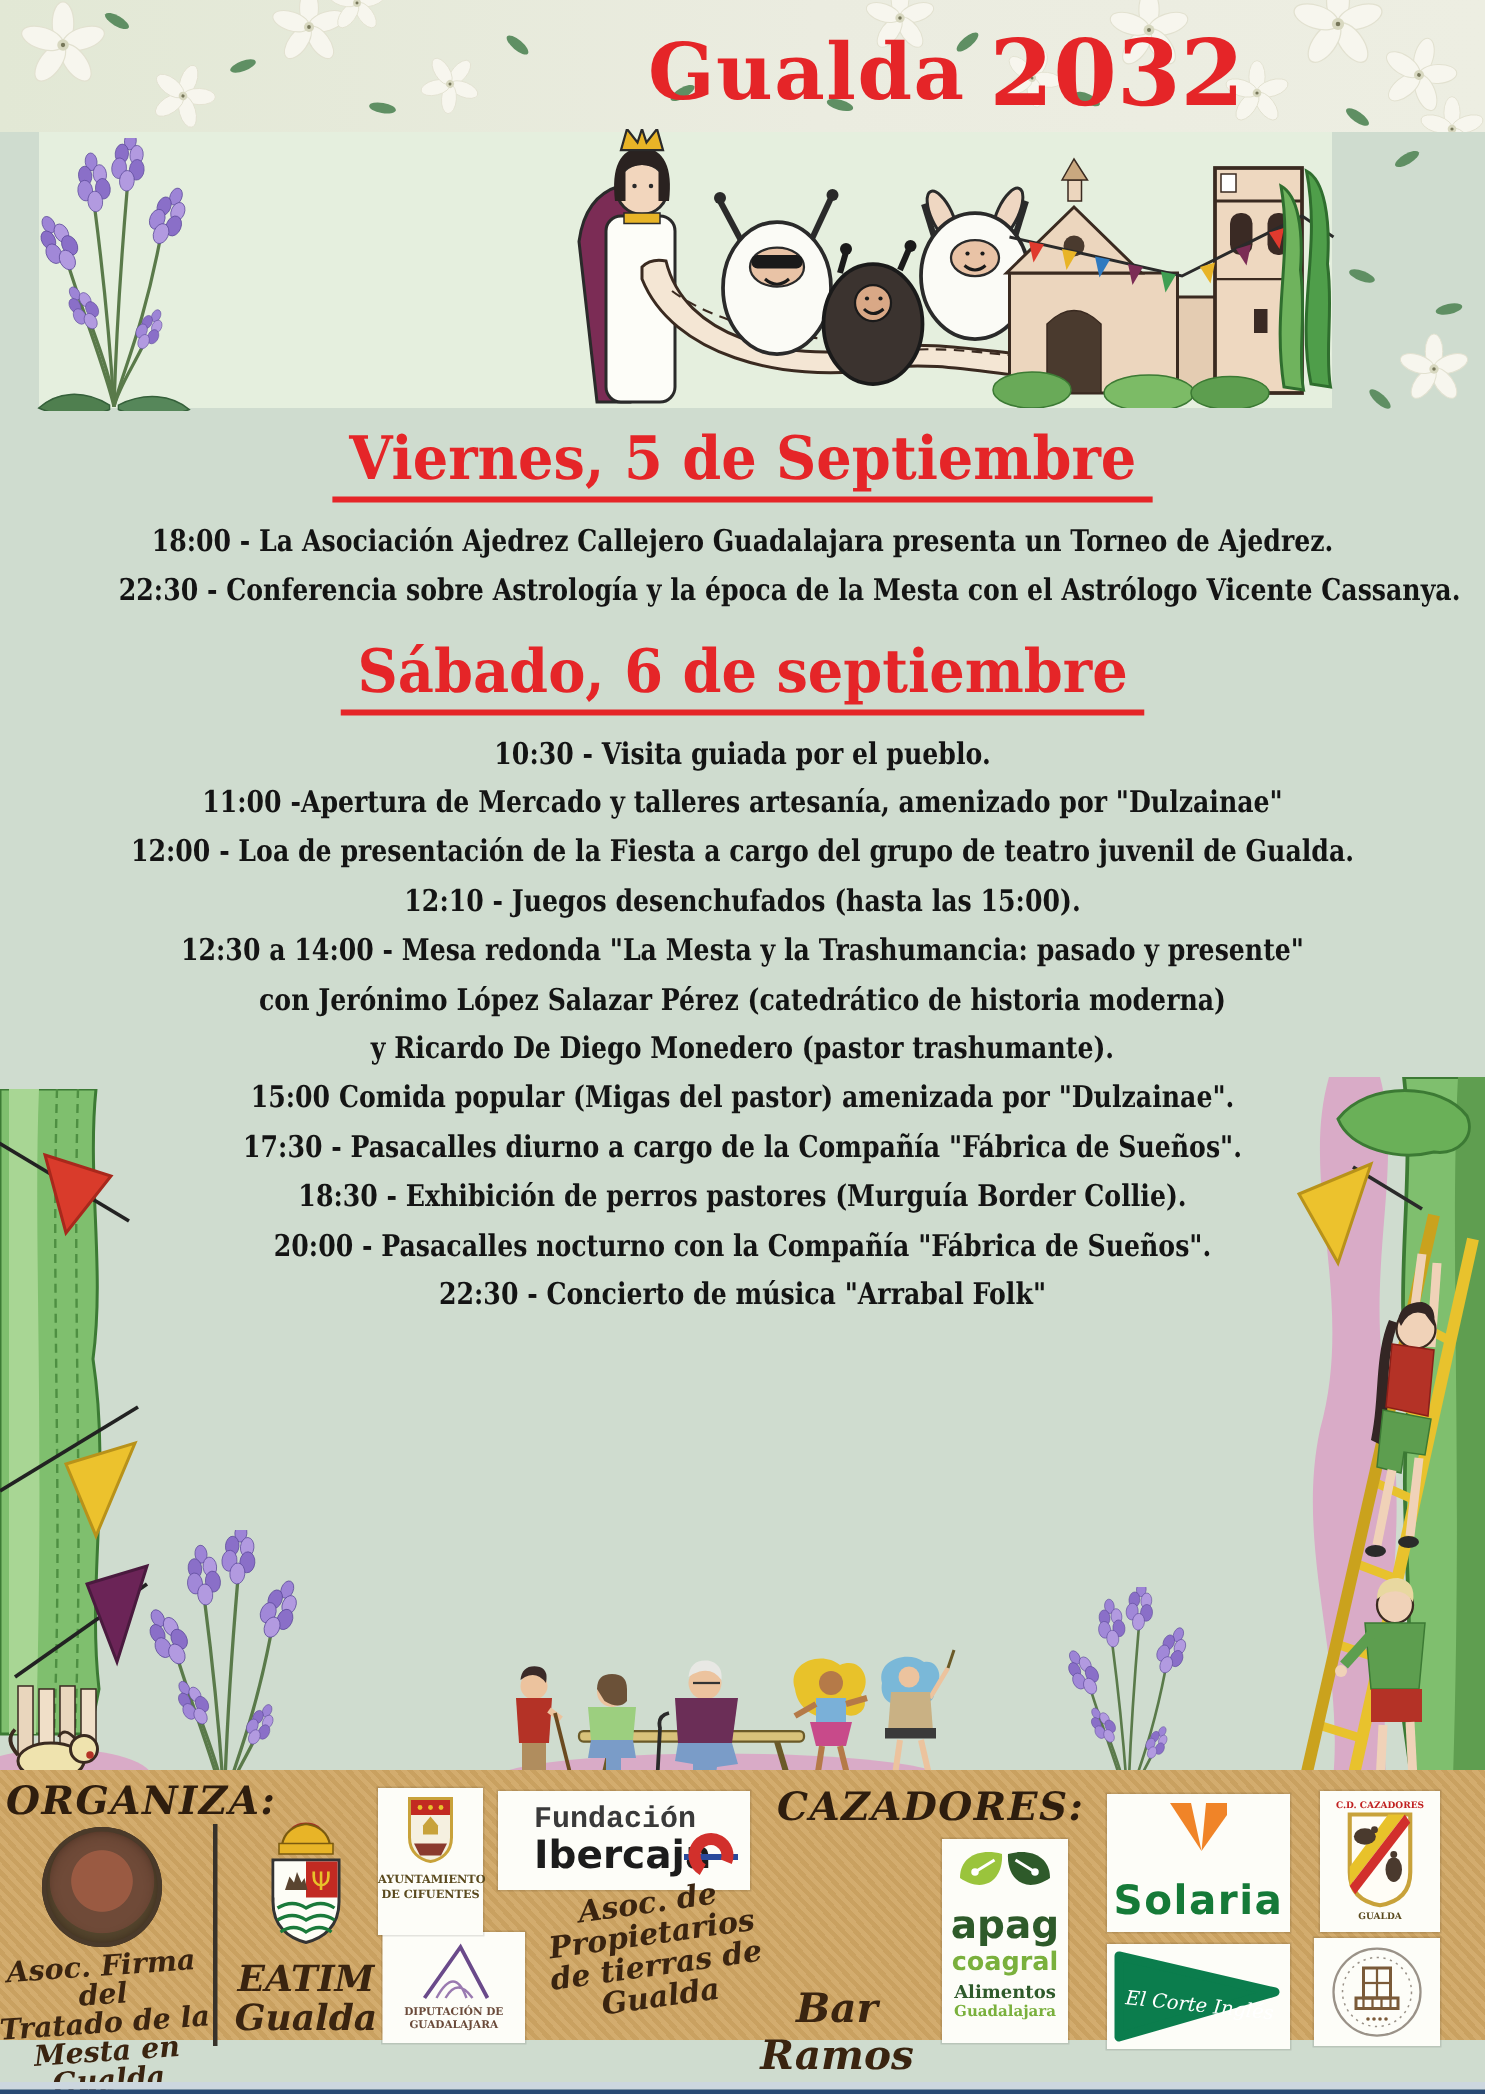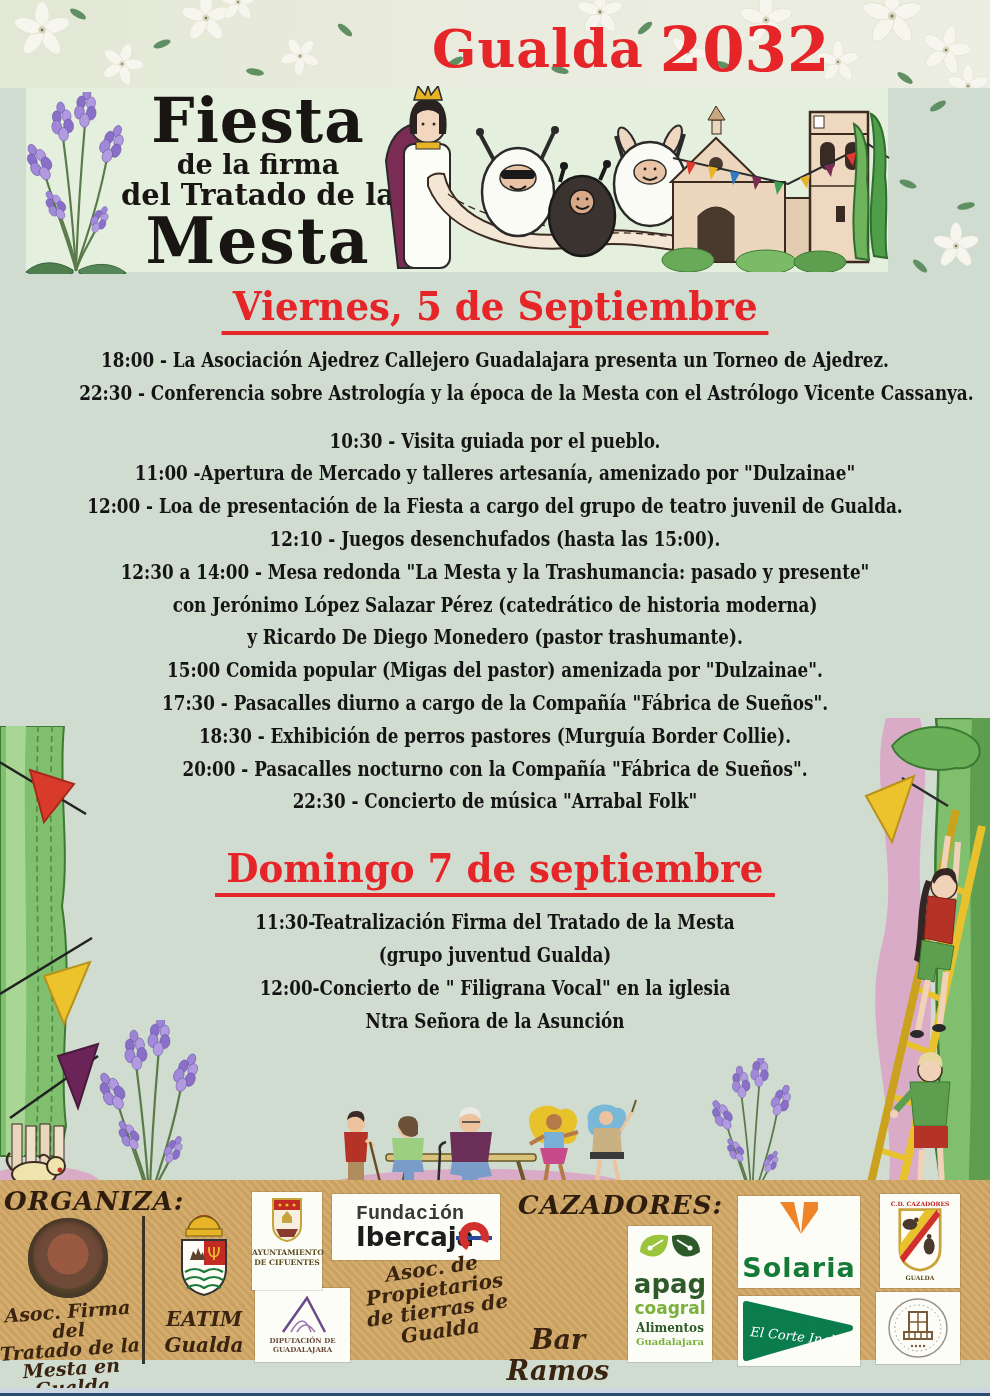--- a/index.html
+++ b/index.html
@@ -148,26 +148,20 @@
     <use href="#leafG" transform="translate(22,96) rotate(20)"></use>
     <use href="#leafG" transform="translate(80,118) rotate(-12)"></use>
     <use href="#leafG" transform="translate(34,178) rotate(42)"></use>
     <use href="#jas" transform="translate(70,158) scale(1.3)"></use>
   </svg>
 
   <div class="title">
     <span class="w">Gualda</span><span class="y">2032</span>
   </div>
 
-  <div class="fiesta-logo">
-    <div class="fl1">Fiesta</div>
-    <div class="fl2">de la firma</div>
-    <div class="fl3">del Tratado de la</div>
-    <div class="fl4">Mesta</div>
-  </div>
 
   <svg class="lav" style="left:20px;top:92px" width="112" height="182" viewBox="0 0 110 185">
       <use href="#lavender"></use>
     </svg>
 
   <svg class="header-illu" width="522" height="186" viewBox="0 0 522 186">
 
     <path d="M30,182 L18,75 Q22,45 45,38 L58,48 L52,182 Z" fill="#7b2c55" stroke="#2a2a2a" stroke-width="2"></path>
     <rect x="36" y="58" width="46" height="124" rx="10" fill="#fdfdf8" stroke="#2a2a2a" stroke-width="2"></rect>
     <circle cx="60" cy="40" r="17" fill="#f2d6bd" stroke="#2a2a2a" stroke-width="2"></circle>
@@ -241,39 +235,33 @@
     <path d="M506,170 C496,120 513,80 503,28 C515,34 519,60 517,90 C521,120 515,150 519,172 Z" fill="#4f9e4a" stroke="#2f6e2e" stroke-width="2"></path>
   </svg>
 
   <div class="content">
     <div class="day">
       <div class="day-heading-row"><span class="day-heading">Viernes, 5 de Septiembre</span></div>
       <div class="ev">18:00 - La Asociación Ajedrez Callejero Guadalajara presenta un Torneo de Ajedrez.</div>
       <div class="ev">22:30 - Conferencia sobre Astrología y la época de la Mesta con el Astrólogo Vicente Cassanya.</div>
     </div>
     <div class="day day-sab">
+      <div class="day-heading-row"><span class="day-heading">Sábado, 6 de septiembre</span></div>
       <div class="ev">10:30 - Visita guiada por el pueblo.</div>
       <div class="ev">11:00 -Apertura de Mercado y talleres artesanía, amenizado por "Dulzainae"</div>
       <div class="ev">12:00 - Loa de presentación de la Fiesta a cargo del grupo de teatro juvenil de Gualda.</div>
       <div class="ev">12:10 - Juegos desenchufados (hasta las 15:00).</div>
       <div class="ev">12:30 a 14:00 - Mesa redonda "La Mesta y la Trashumancia: pasado y presente"</div>
       <div class="ev">con Jerónimo López Salazar Pérez (catedrático de historia moderna)</div>
       <div class="ev">y Ricardo De Diego Monedero (pastor trashumante).</div>
       <div class="ev">15:00 Comida popular (Migas del pastor) amenizada por "Dulzainae".</div>
       <div class="ev">17:30 - Pasacalles diurno a cargo de la Compañía "Fábrica de Sueños".</div>
       <div class="ev">18:30 - Exhibición de perros pastores (Murguía Border Collie).</div>
       <div class="ev">20:00 - Pasacalles nocturno con la Compañía "Fábrica de Sueños".</div>
       <div class="ev">22:30 - Concierto de música "Arrabal Folk"</div>
-    </div>
-    <div class="day day-dom">
-      <div class="day-heading-row"><span class="day-heading">Domingo 7 de septiembre</span></div>
-      <div class="ev">11:30-Teatralización  Firma del Tratado de la Mesta</div>
-      <div class="ev">(grupo juventud Gualda)</div>
-      <div class="ev">12:00-Concierto  de " Filigrana Vocal" en la iglesia</div>
-      <div class="ev">Ntra Señora de la Asunción</div>
     </div>
   </div>
 
   <svg class="lav" style="left:0;top:726px" width="100" height="480" viewBox="0 0 100 480">
     <ellipse cx="40" cy="460" rx="62" ry="20" fill="#d9abc7"></ellipse>
     <path d="M0,0 H64 C58,60 70,120 62,180 C74,260 58,330 66,400 L60,430 H0 Z" fill="#7fbf6e" stroke="#3c7a34" stroke-width="2"></path>
     <path d="M6,0 H26 C22,100 30,220 24,430 H6 Z" fill="#a8d694"></path>
     <path d="M38,0 C34,140 42,280 36,430 M52,0 C48,140 56,280 50,430" fill="none" stroke="#4e8f42" stroke-width="1.6" stroke-dasharray="6 4"></path>
     <rect x="12" y="398" width="10" height="46" fill="#e9d6bd" stroke="#3a2a20"></rect>
     <rect x="26" y="400" width="10" height="46" fill="#f0dfc8" stroke="#3a2a20"></rect>
@@ -420,21 +408,21 @@
       <ellipse cx="36" cy="12" rx="11" ry="7" fill="#a82a2a"></ellipse>
       <path d="M20,20 Q22,8 36,6 Q50,8 52,20 Z" fill="#e8b427" stroke="#7a5a10" stroke-width="1.5"></path>
       <rect x="18" y="19" width="36" height="7" fill="#e8b427" stroke="#7a5a10"></rect>
       <path d="M14,30 h44 v28 c0,16 -10,24 -22,27 c-12,-3 -22,-11 -22,-27 z" fill="#fdfdf6" stroke="#333" stroke-width="2"></path>
       <rect x="15" y="31" width="21" height="24" fill="#fdfdf6"></rect>
       <rect x="36" y="31" width="21" height="24" fill="#c22a22"></rect>
       <text x="46" y="50" font-size="17" fill="#e8c22a" text-anchor="middle" font-family="DejaVu Sans">Ψ</text>
       <path d="M22,50 l3,-9 3,4 2,-7 3,7 2,-3 2,8 z" fill="#5a4430"></path>
       <path d="M17,62 q10,-6 19,0 q10,-6 19,0 M17,70 q10,-6 19,0 q10,-6 19,0 M19,78 q9,-6 17,0 q9,-6 17,0" stroke="#1a7a3a" stroke-width="2.2" fill="none"></path>
     </svg>
-    <div class="f-script" style="left:148px;top:126px;width:112px;font-size:20px;line-height:26px">
+    <div class="f-script" style="left:148px;top:126px;width:112px;font-size:24px;line-height:26px">
       <div>EATIM</div>
       <div>Gualda</div>
     </div>
 
     <div class="white-box" style="left:255px;top:108px;width:95px;height:74px">
       <svg style="position:absolute;left:22px;top:4px" width="52" height="44" viewBox="0 0 52 44">
         <path d="M6,40 L30,6 L48,40" fill="none" stroke="#6a4a8a" stroke-width="2.5"></path>
         <path d="M14,40 Q26,18 34,40 M20,40 Q28,26 38,40" fill="none" stroke="#9a7ab0" stroke-width="1.6"></path>
       </svg>
       <div class="tinycaps" style="position:absolute;left:0;top:48px;width:95px;font-size:7px;line-height:9px;color:#6a4a3a">

